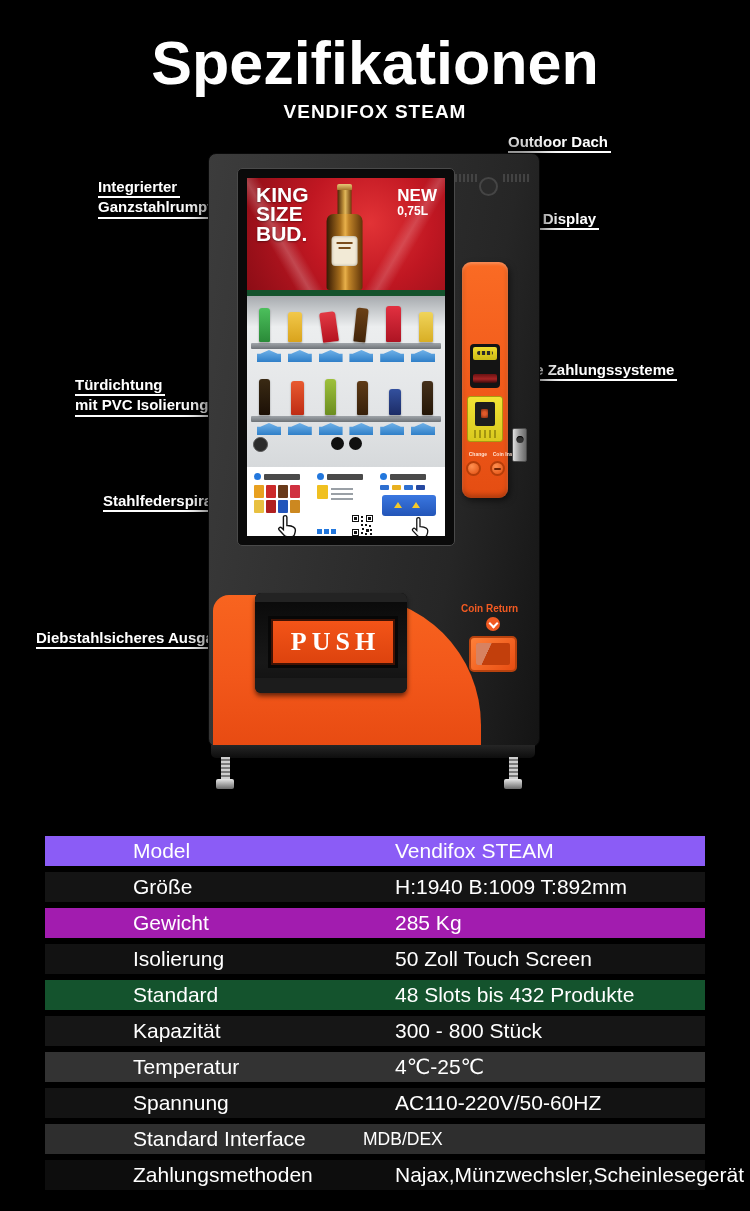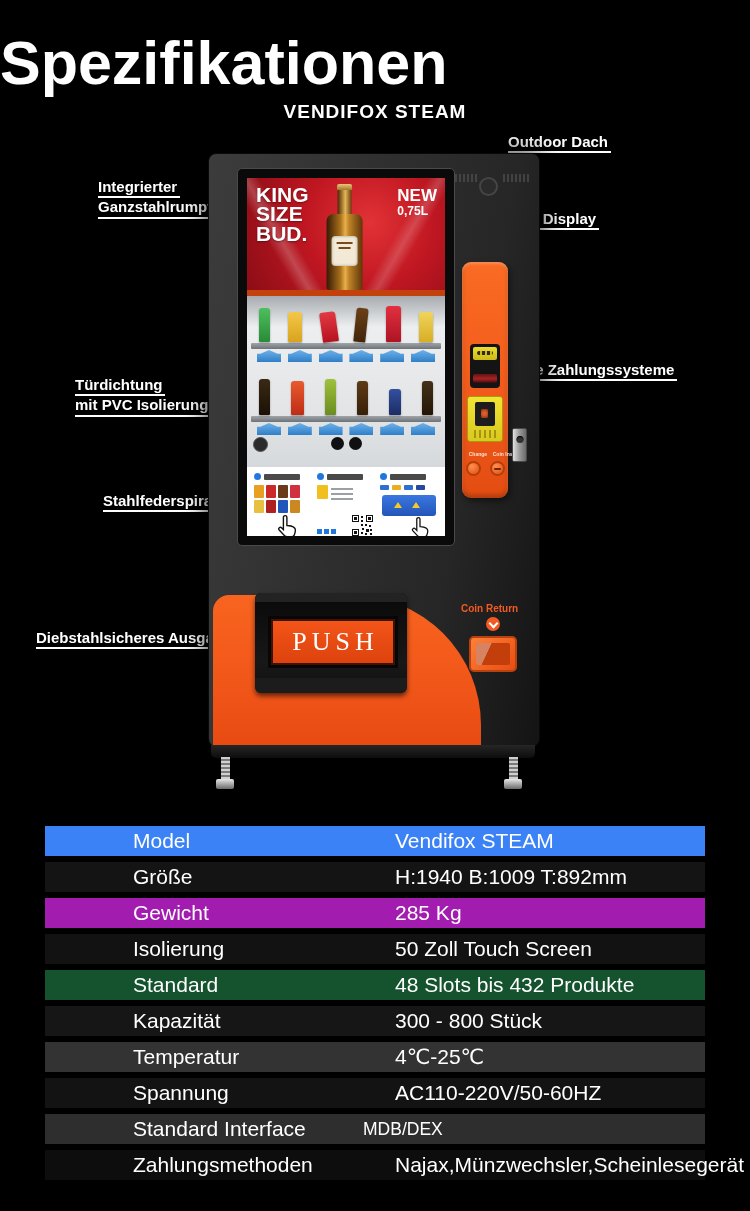--- a/index.html
+++ b/index.html
@@ -1,20 +1,20 @@
 <!DOCTYPE html>
 <html><head>
 <meta charset="utf-8">
 <style>
   html,body{margin:0;padding:0;background:#000;}
   #page{position:relative;width:750px;height:1211px;background:#000;overflow:hidden;
         font-family:"Liberation Sans","DejaVu Sans",sans-serif;color:#fff;}
 
   
-  .title{position:absolute;top:28px;left:0;width:100%;text-align:left;
+  .title{position:absolute;top:28px;left:0;width:100%;text-align:center;
          font-size:61px;font-weight:bold;letter-spacing:0;}
   .subtitle{position:absolute;top:101px;left:0;width:100%;text-align:center;
             font-size:19px;font-weight:bold;letter-spacing:1px;}
 
   
   .callout{position:absolute;font-size:15px;font-weight:bold;line-height:1.15;white-space:nowrap;}
   .callout span{display:inline-block;border-bottom:2px solid #fff;padding:0 3px 1px 0;}
 
   
   #machine{position:absolute;left:208px;top:153px;width:330px;height:640px;}
@@ -24,21 +24,21 @@
   .grille{position:absolute;height:8px;width:26px;
     background:repeating-linear-gradient(90deg,#4a4a4a 0 2px,transparent 2px 4px);
     opacity:.8;}
   .g1{left:243px;top:21px;} .g2{left:295px;top:21px;}
   .camera{position:absolute;left:271px;top:24px;width:19px;height:19px;border-radius:50%;
     border:2px solid #454545;background:#2b2b2b;box-sizing:border-box;}
 
   
   .bezel{position:absolute;left:29px;top:15px;width:218px;height:378px;box-sizing:border-box;
     background:#0a0a0a;border:1px solid #4a4a4a;border-radius:5px;padding:9px;}
-  .display{position:relative;width:198px;height:358px;overflow:hidden;background:#c2410c;}
+  .display{position:relative;width:198px;height:358px;overflow:hidden;background:#14532d;}
 
   .ad{position:relative;width:198px;height:112px;overflow:hidden;
     background:radial-gradient(circle at 62% 40%, #e23336 0%, #c01722 45%, #8c0d16 100%);}
   .ad:before{content:"";position:absolute;left:-30px;top:-10px;width:160px;height:200px;
     background:linear-gradient(60deg,transparent 45%,rgba(255,255,255,.22) 50%,transparent 55%);}
   .ad:after{content:"";position:absolute;right:-20px;top:-20px;width:140px;height:200px;
     background:linear-gradient(-60deg,transparent 45%,rgba(255,255,255,.18) 50%,transparent 55%);}
   .ad-headline{position:absolute;left:9px;top:7px;font-size:21px;font-weight:bold;
     line-height:.92;white-space:pre-line;letter-spacing:0;z-index:3;text-shadow:0 1px 2px rgba(0,0,0,.4);}
   .ad-badge{position:absolute;right:8px;top:9px;text-align:left;z-index:3;}
@@ -152,21 +152,21 @@
      border-radius:16px 130px 0 0;}
   .push-frame{position:absolute;left:46px;top:5px;width:152px;height:100px;border-radius:6px;
      background:linear-gradient(#090909,#181818 70%,#101010);box-shadow:0 3px 5px rgba(0,0,0,.6);}
   .push-frame:before{content:"";position:absolute;left:0;top:0;right:0;height:9px;
      background:#232323;border-radius:6px 6px 0 0;}
   .push-frame:after{content:"";position:absolute;left:0;bottom:0;right:0;height:15px;
      background:#1c1c1c;border-radius:0 0 6px 6px;}
   .push-panel{position:absolute;left:16px;top:26px;width:120px;height:42px;z-index:2;
      background:linear-gradient(#f35418,#dd430e);border:2px solid #401204;
      box-shadow:0 0 0 3px #070707;display:flex;align-items:center;justify-content:center;}
-  .push-text{font-family:"Liberation Serif","DejaVu Serif",serif;font-size:26px;font-weight:400;
+  .push-text{font-family:"Liberation Serif","DejaVu Serif",serif;font-size:26px;font-weight:700;
      letter-spacing:5px;padding-left:5px;color:#fff;}
   .coin-return{position:absolute;left:252px;top:15px;width:64px;text-align:left;}
   .cr-label{font-size:10px;font-weight:bold;color:#f15a22;white-space:nowrap;}
   .cr-circle{margin:3px auto 0;width:14px;height:14px;border-radius:50%;background:#f15a22;position:relative;}
   .cr-circle:after{content:"";position:absolute;left:4px;top:3px;width:5px;height:5px;
      border-right:2px solid #fff;border-bottom:2px solid #fff;transform:rotate(45deg);}
   .cr-box{margin:5px auto 0;width:48px;height:36px;border-radius:5px;box-sizing:border-box;
      background:linear-gradient(135deg,#ff8038,#e84d12);border:2px solid #b8420e;position:relative;}
   .cr-box i{position:absolute;left:5px;top:5px;right:5px;bottom:5px;background:#c23f0c;
      border-radius:2px;overflow:hidden;}
@@ -177,21 +177,21 @@
      background:linear-gradient(#262626,#0d0d0d);border-radius:0 0 5px 5px;}
   .foot{position:absolute;top:604px;width:18px;height:33px;}
   .foot .stem{margin:0 auto;width:9px;height:22px;
      background:repeating-linear-gradient(to top,#cfcfcf 0 2px,#7a7a7a 2px 4px);}
   .foot .pad{width:18px;height:10px;border-radius:2px;background:linear-gradient(#e8e8e8,#6a6a6a);}
   .f1{left:8px;} .f2{left:296px;}
 
   
   #spec-table{position:absolute;left:45px;top:826px;width:660px;}
   .spec-row{position:relative;height:30px;margin-bottom:6px;}
-  .spec-row:nth-child(1){background:#3b82f6;} .spec-row:nth-child(2){background:#141414;}
+  .spec-row:nth-child(1){background:#8b5cf6;margin-top:10px;} .spec-row:nth-child(2){background:#141414;}
   .spec-row:nth-child(3){background:#a21caf;} .spec-row:nth-child(4){background:#121212;}
   .spec-row:nth-child(5){background:#14532d;} .spec-row:nth-child(6){background:#161616;}
   .spec-row:nth-child(7){background:#333333;} .spec-row:nth-child(8){background:#131313;}
   .spec-row:nth-child(9){background:#2e2e2e;} .spec-row:nth-child(10){background:#0d0d0d;}
   .spec-label{position:absolute;left:88px;top:0;line-height:30px;font-size:21px;color:#fff;}
   .spec-value{position:absolute;left:350px;top:0;line-height:30px;font-size:21px;color:#fff;white-space:nowrap;}
   .spec-row:nth-child(9) .spec-value{left:318px;font-size:17.5px;}
 </style>
 </head>
 <body>

